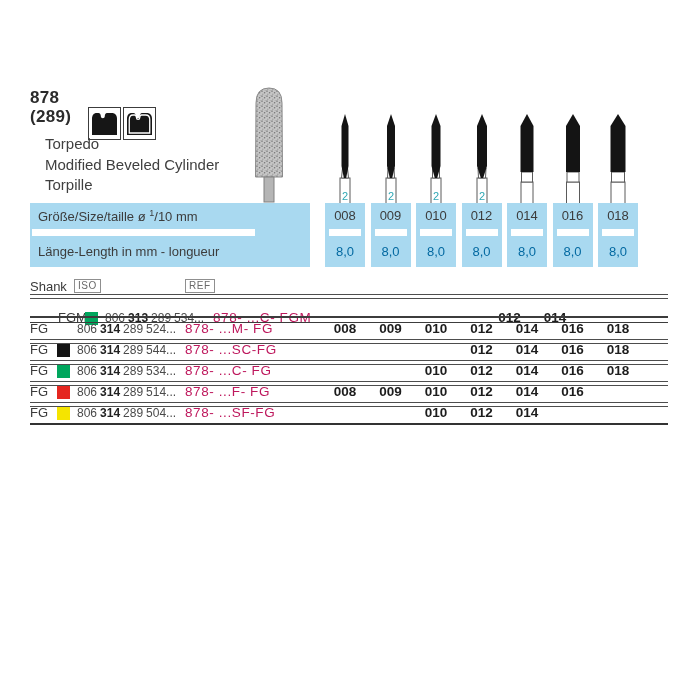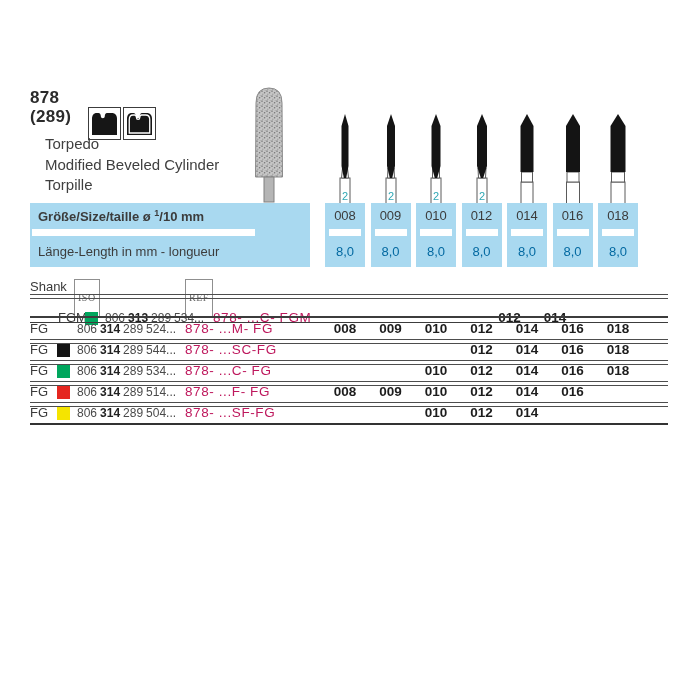--- a/index.html
+++ b/index.html
@@ -11,33 +11,33 @@
   .code { position:absolute; left:30px; top:88px; font-size:17px; font-weight:bold;
           line-height:19px; color:#2b2b2b; letter-spacing:0.3px; }
   .icon-box { position:absolute; top:107px; width:33px; height:33px; }
   .names { position:absolute; left:30px; top:134px; font-size:15px; line-height:20.5px; color:#3f3f3f;margin-left:15px; }
   
   .large-bur { position:absolute; left:251px; top:85px; }
   .bur { position:absolute; top:112px; }
   
   .blue-box { position:absolute; background:var(--blue,#a9d9f0); }
   .label-box { left:30px; top:203px; width:280px; height:64px; }
-  .spec-line1 { position:absolute; left:8px; top:5px; font-size:13px; color:#3c3c3c; white-space:nowrap;font-weight:bold; }
+  .spec-line1 { position:absolute; left:8px; top:5px; font-size:13px; color:#3c3c3c; white-space:nowrap; }
   .spec-line1 sup { font-size:9px; }
   .label-stripe { position:absolute; left:2px; top:26px; width:223px; height:7px; background:#ffffff; }
   .spec-line2 { position:absolute; left:8px; top:41px; font-size:13px; color:#3c3c3c; white-space:nowrap; }
   .spec-col { position:absolute; top:203px; width:40px; height:64px; background:var(--blue,#a9d9f0); }
   .col-size { position:absolute; top:5px; width:100%; text-align:center; font-size:13px; color:#3c3c3c; }
   .col-stripe { position:absolute; left:4px; top:26px; width:32px; height:7px; background:#ffffff; }
   .col-len { position:absolute; top:41px; width:100%; text-align:center; font-size:13px; color:#0369a1; }
   
   .lt-header { position:absolute; left:30px; top:279px; width:638px; height:16px; font-size:13px; }
   .shank-h { position:absolute; left:0; top:0; color:#3a3a3a; }
   .tag { position:absolute; top:0; border:1px solid #8f8f8f; font-size:10px; line-height:12px;
-         padding:12px 3px; color:#6a6a6a; letter-spacing:0.5px; background:#fff;font-family:Liberation Serif, serif; }
+         padding:0 3px; color:#6a6a6a; letter-spacing:0.5px; background:#fff; }
   .lrow { position:absolute; left:30px; width:638px; height:18px; font-size:13px; }
   .c-shank { position:absolute; left:0; top:0; color:#3a3a3a; }
   .c-sq { position:absolute; left:27px; top:2px; width:13px; height:13px; }
   .c-iso { position:absolute; left:47px; top:1px; font-size:12px; color:#4a4a4a; white-space:nowrap; }
   .c-iso span { margin-right:3px;text-align:right; }
   .c-iso .b { font-weight:bold; color:#222; }
   .c-ref { position:absolute; left:155px; top:0; font-weight:normal; font-size:13.5px;
            color:#be185d; letter-spacing:0.6px; white-space:nowrap; }
   .c-size { position:absolute; top:0; width:40px; text-align:center; font-weight:bold;
             font-size:13.5px; color:#1d1d1d; }

